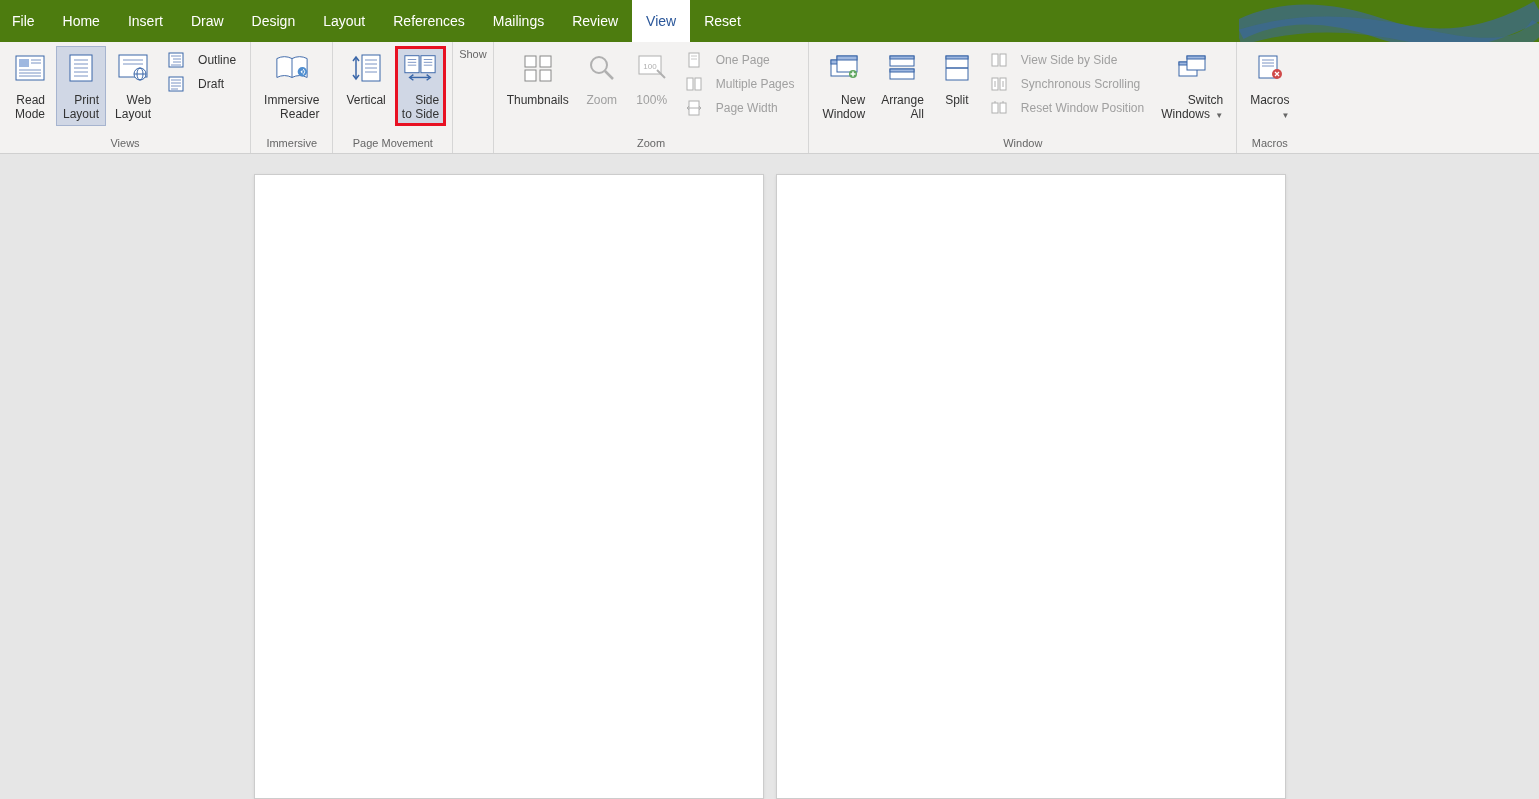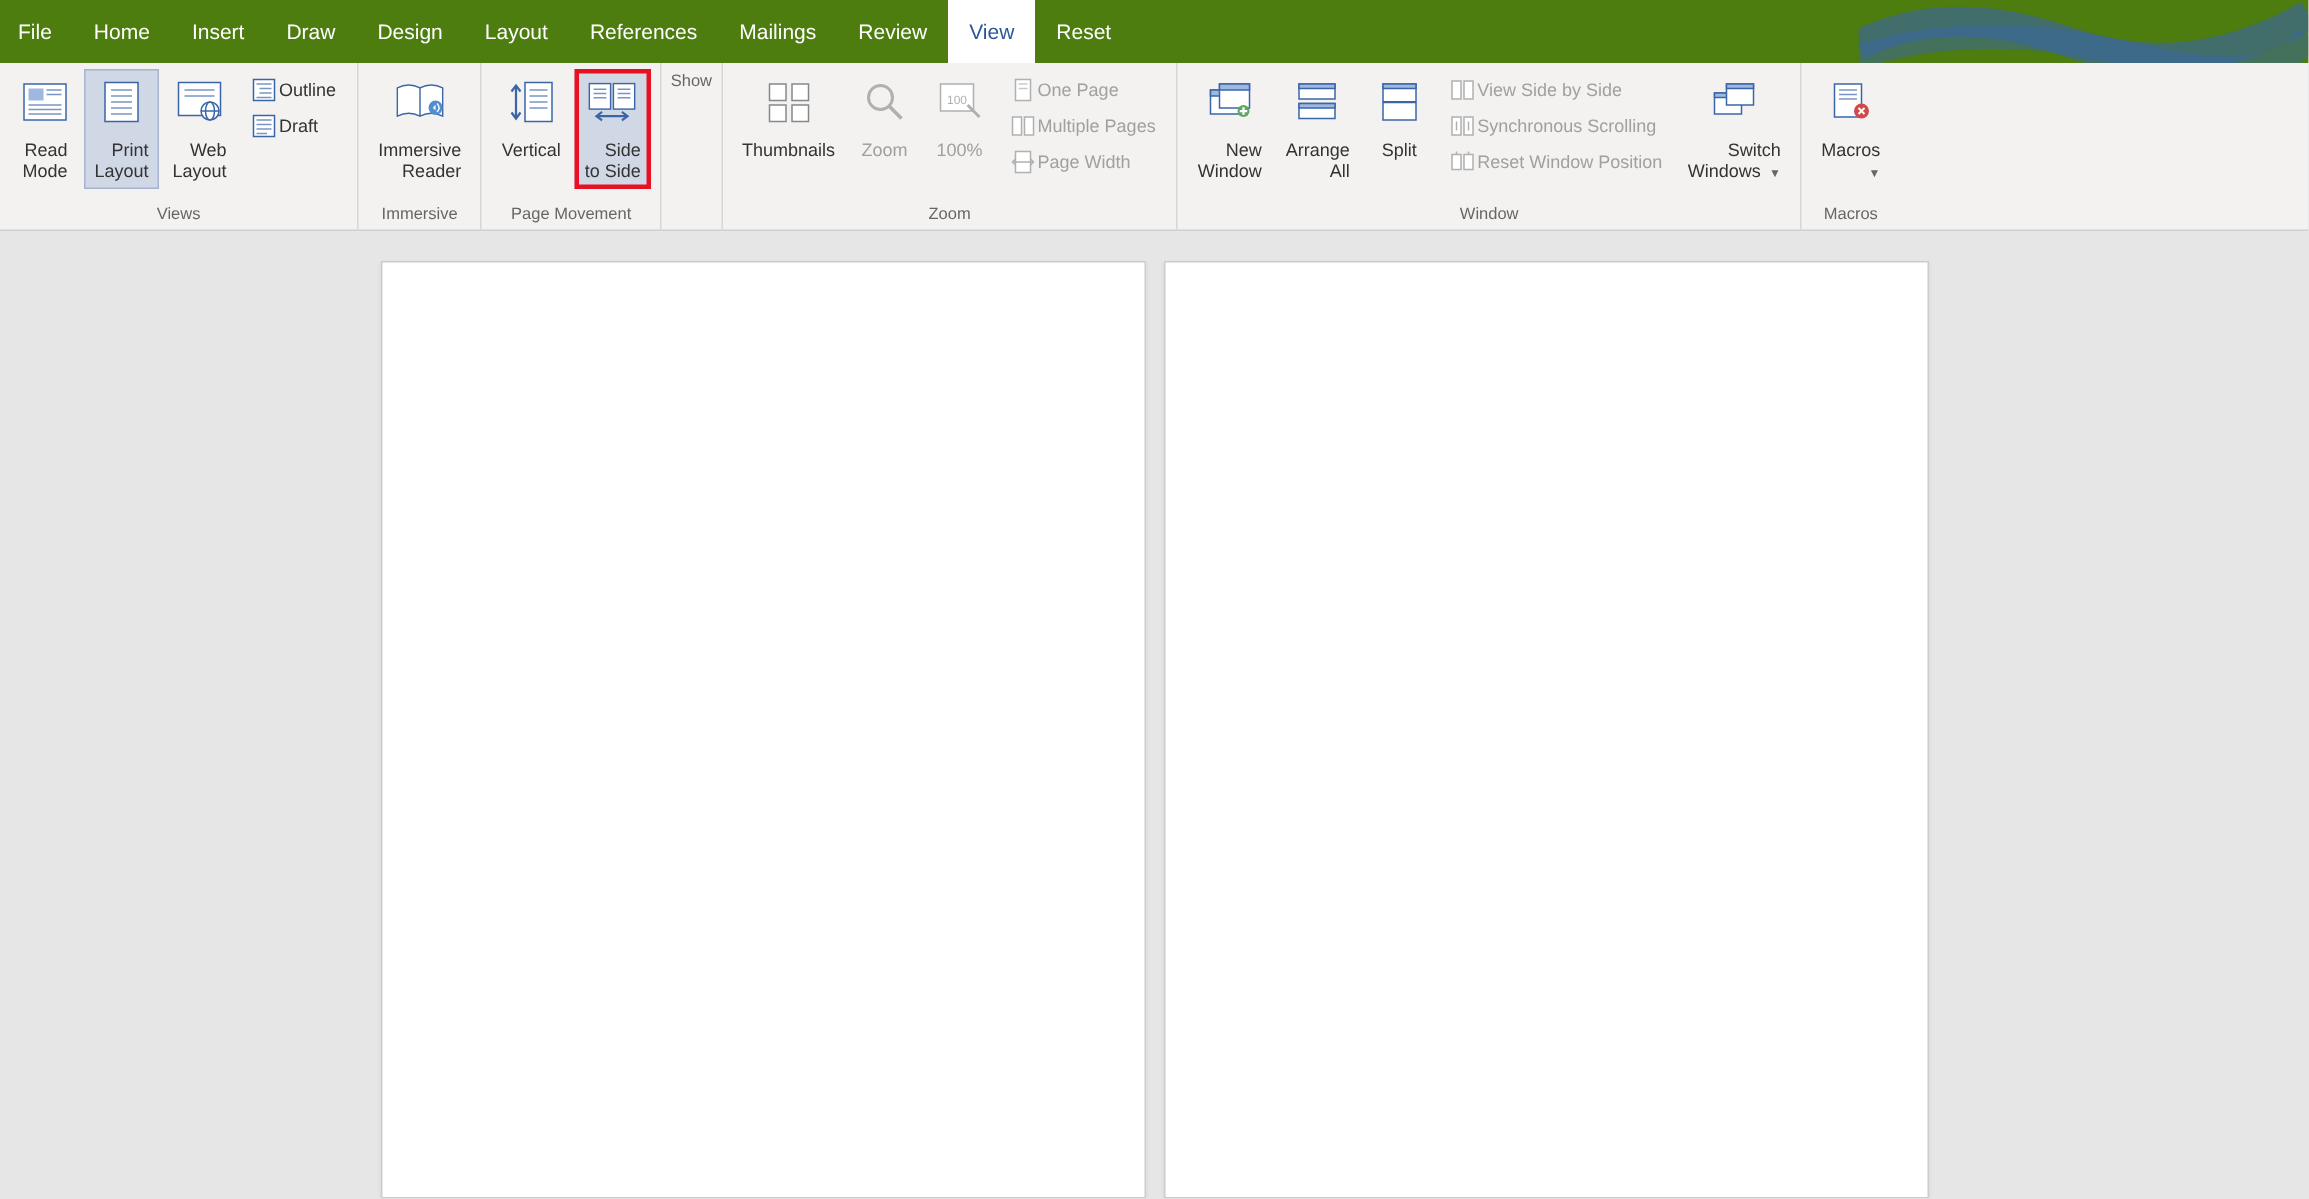--- a/index.html
+++ b/index.html
@@ -22,21 +22,21 @@
 
 .big-btn { display: flex; flex-direction: column; align-items: center; justify-content: flex-start; padding: 4px 6px; cursor: pointer; border: 1px solid transparent; min-width: 46px; }
 .big-btn.selected { background: #d0d7e5; border: 1px solid #a6b4cf; }
 .big-btn.highlighted { background: #d0d7e5; border: 3px solid #e81123; padding: 2px 4px; }
 .big-btn .icon-box { width: 34px; height: 34px; display: flex; align-items: center; justify-content: center; }
 .big-btn .btn-label { font-size: 12px; color: #333; text-align: right; line-height: 14px; margin-top: 8px; white-space: pre-line; }
 .big-btn.disabled .btn-label { color: #a0a0a0; }
 .big-btn.disabled { cursor: default; }
 
 .small-list { display: flex; flex-direction: column; gap: 4px; padding: 4px 6px; }
-.small-item { display: flex; align-items: center; gap: 2px; font-size: 12px; color: #333; cursor: pointer; padding: 2px; }
+.small-item { display: flex; align-items: center; gap: 14px; font-size: 12px; color: #333; cursor: pointer; padding: 2px; }
 .small-item.disabled { color: #a0a0a0; cursor: default; }
 .checkbox { width: 14px; height: 14px; border: 1px solid #7a7a7a; background: #fff; flex-shrink: 0; }
 .mini-icon { width: 16px; height: 16px; display: inline-flex; align-items: center; justify-content: center; flex-shrink: 0; }
 
 .dropdown-caret { font-size: 8px; color: #666; margin-left: 2px; }
 
 .canvas-area { display: flex; gap: 12px; justify-content: center; padding-top: 20px; }
 .page { background: #fff; border: 1px solid #ccc; box-shadow: 0 1px 3px rgba(0,0,0,0.08); width: 510px; height: 625px; }
 
 svg { display: block; }

